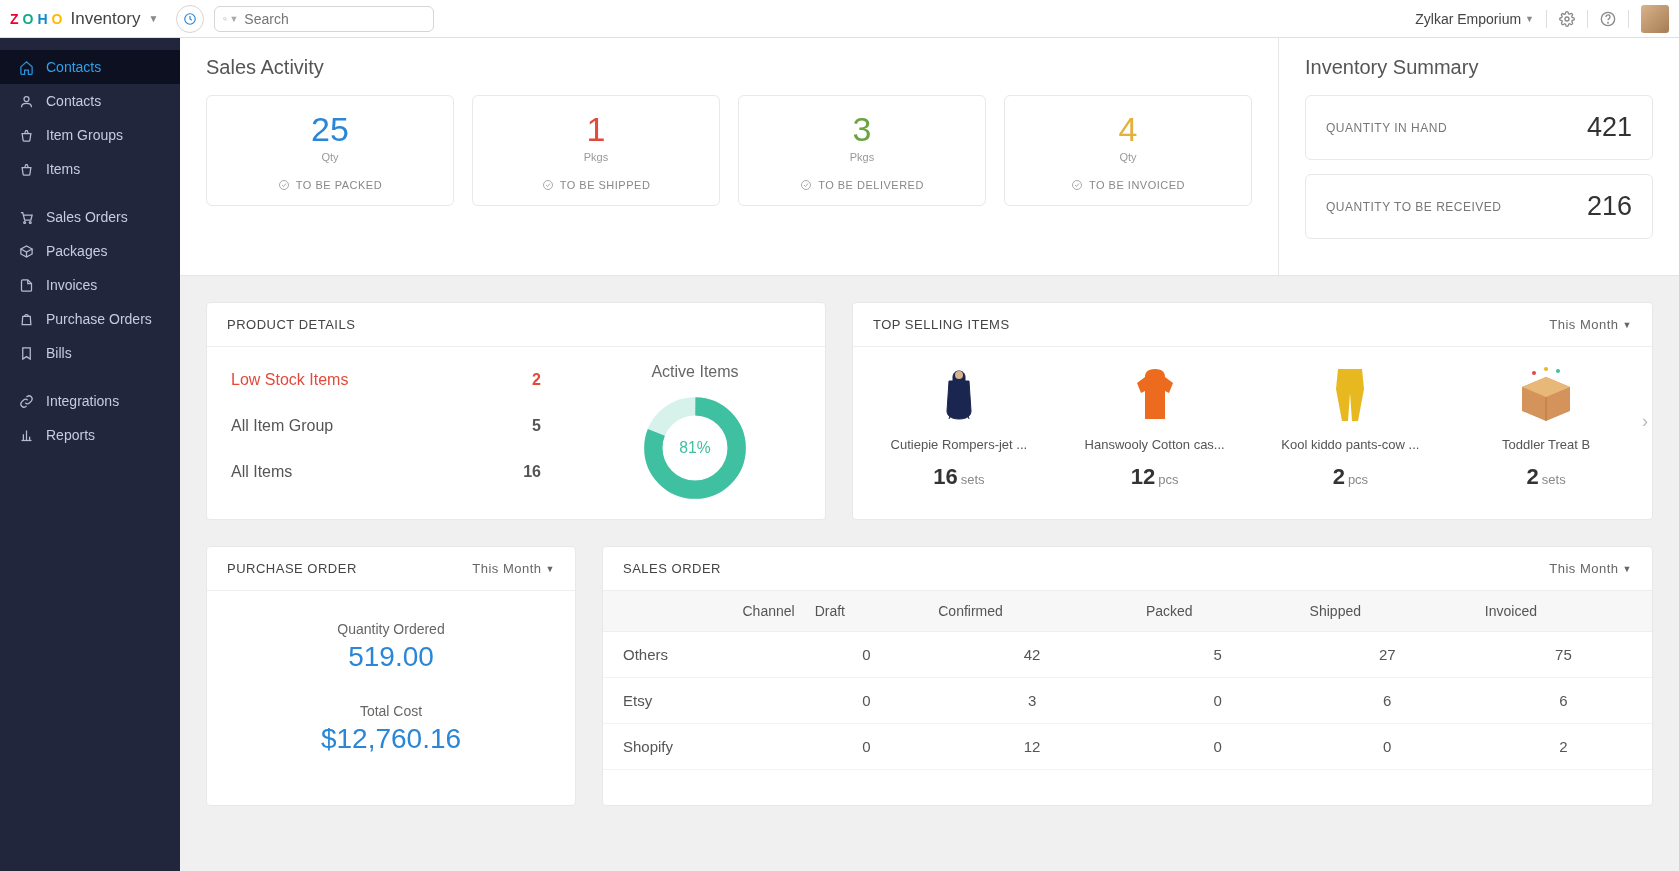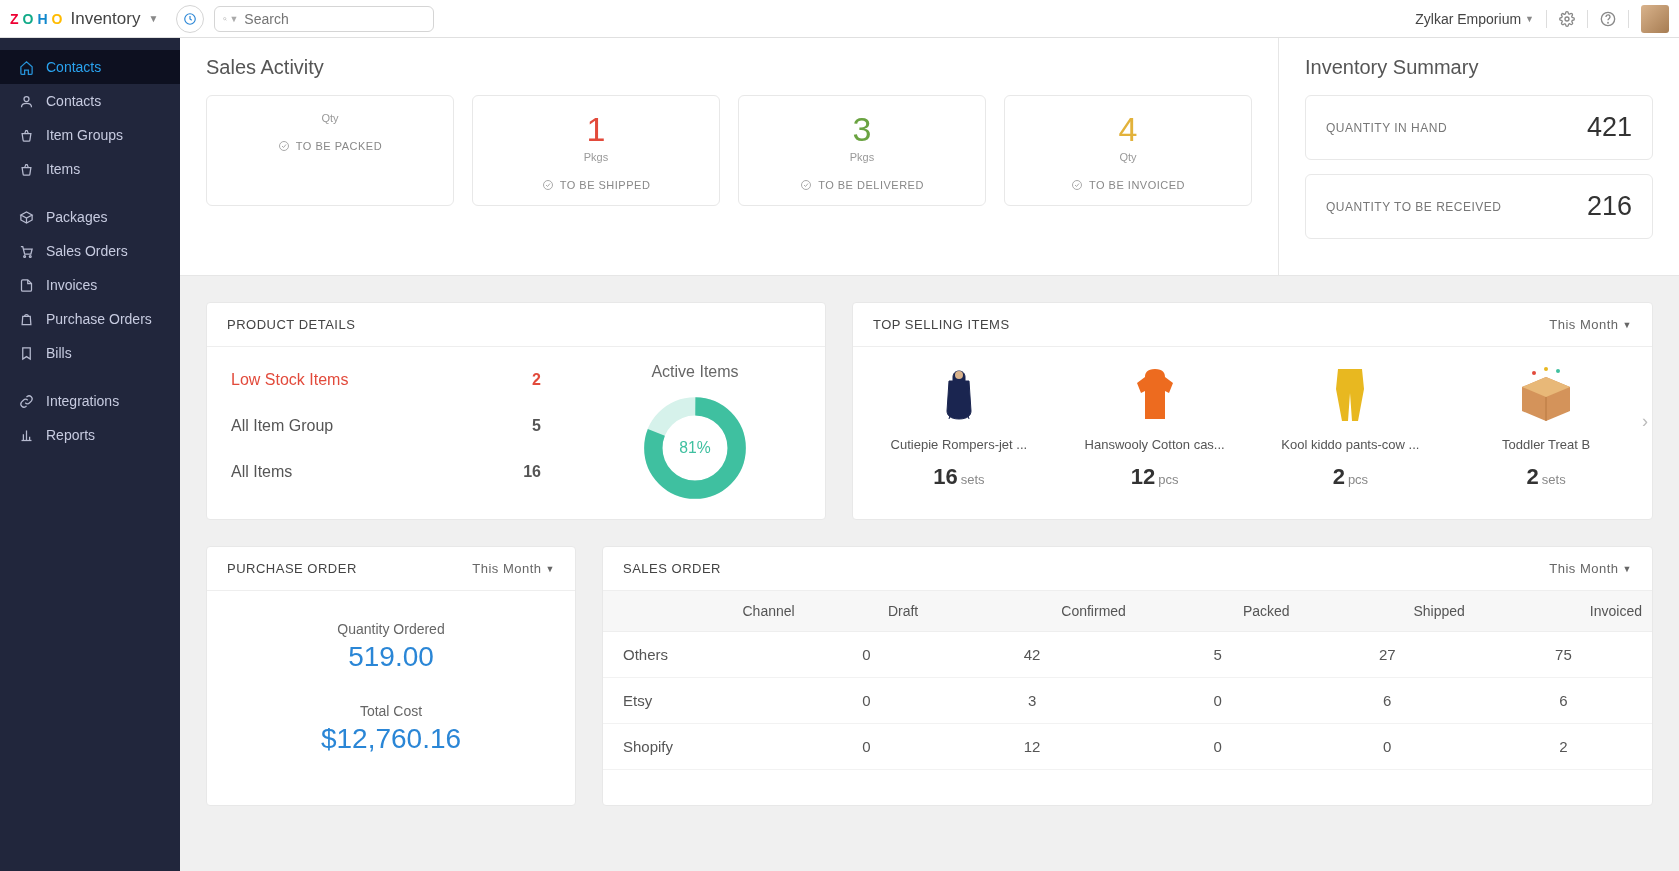--- a/index.html
+++ b/index.html
@@ -77,21 +77,21 @@
 
 .row3 { display: flex; gap: 26px; }
 .po-panel { width: 370px; }
 .po-body { padding: 20px; text-align: center; }
 .po-block { margin: 10px 0 30px; }
 .po-block .lbl { color: #666; font-size: 14px; margin-bottom: 4px; }
 .po-block .val { font-size: 28px; color: #2a86d6; font-weight: 500; }
 
 .so-panel { flex: 1; }
 .so-table { width: 100%; border-collapse: collapse; }
-.so-table th { text-align: right; font-weight: 500; color: #555; font-size: 14px; padding: 12px 10px; background: #f7f7f7; border-bottom: 1px solid #eee; }
+.so-table th { text-align: left; font-weight: 500; color: #555; font-size: 14px; padding: 12px 10px; background: #f7f7f7; border-bottom: 1px solid #eee; }
 .so-table th:first-child { text-align: right; padding-left: 20px; }
 .so-table td { text-align: center; color: #555; font-size: 15px; padding: 14px 10px; border-bottom: 1px solid #f2f2f2; }
 .so-table td:first-child { text-align: left; padding-left: 20px; }
 
 svg { display: block; }
 </style>
 </head>
 <body>
 
 <div class="topbar">
@@ -178,36 +178,36 @@
               <path d="M5 9h14l-1.5 10a2 2 0 01-2 2h-7a2 2 0 01-2-2L5 9z"></path>
               <path d="M9 9l2-5h2l2 5"></path>
             </svg>
           </span>
           <span>Items</span>
         </div>
         <div class="nav-spacer"></div>
         <div class="nav-item">
           <span class="ico">
             <svg width="15" height="15" viewBox="0 0 24 24" fill="none" stroke="currentColor" stroke-width="2">
+              <circle cx="9" cy="20" r="1.5"></circle>
+              <circle cx="18" cy="20" r="1.5"></circle>
+              <path d="M3 4h3l3 12h10l2-8H7"></path>
+            </svg>
+          </span>
+          <span>Sales Orders</span>
+        </div>
+        <div class="nav-item">
+          <span class="ico">
+            <svg width="15" height="15" viewBox="0 0 24 24" fill="none" stroke="currentColor" stroke-width="2">
               <path d="M21 8l-9-5-9 5 9 5 9-5z"></path>
               <path d="M3 8v8l9 5 9-5V8"></path>
               <path d="M12 13v8"></path>
             </svg>
           </span>
           <span>Packages</span>
-        </div>
-        <div class="nav-item">
-          <span class="ico">
-            <svg width="15" height="15" viewBox="0 0 24 24" fill="none" stroke="currentColor" stroke-width="2">
-              <circle cx="9" cy="20" r="1.5"></circle>
-              <circle cx="18" cy="20" r="1.5"></circle>
-              <path d="M3 4h3l3 12h10l2-8H7"></path>
-            </svg>
-          </span>
-          <span>Sales Orders</span>
         </div>
         <div class="nav-item">
           <span class="ico">
             <svg width="15" height="15" viewBox="0 0 24 24" fill="none" stroke="currentColor" stroke-width="2">
               <path d="M14 3H6a2 2 0 00-2 2v14a2 2 0 002 2h12a2 2 0 002-2V9l-6-6z"></path>
               <path d="M14 3v6h6"></path>
             </svg>
           </span>
           <span>Invoices</span>
         </div>
@@ -252,20 +252,21 @@
       </div>
   </div>
 
   <div class="main">
 
     <div class="summary-row">
       <div class="sales-activity">
         <div class="section-title">Sales Activity</div>
         <div class="cards" id="sa-cards">
             <div class="card">
+              <div class="num c-blue">25</div>
     <div class="unit">Qty</div>
     <div class="foot">
                 <svg width="12" height="12" viewBox="0 0 24 24" fill="none" stroke="#aaa" stroke-width="2">
                   <circle cx="12" cy="12" r="9"></circle>
                   <path d="M8 12l3 3 5-6"></path>
                 </svg>
                 <span>TO BE PACKED</span>
               </div>
             </div>
             <div class="card">

